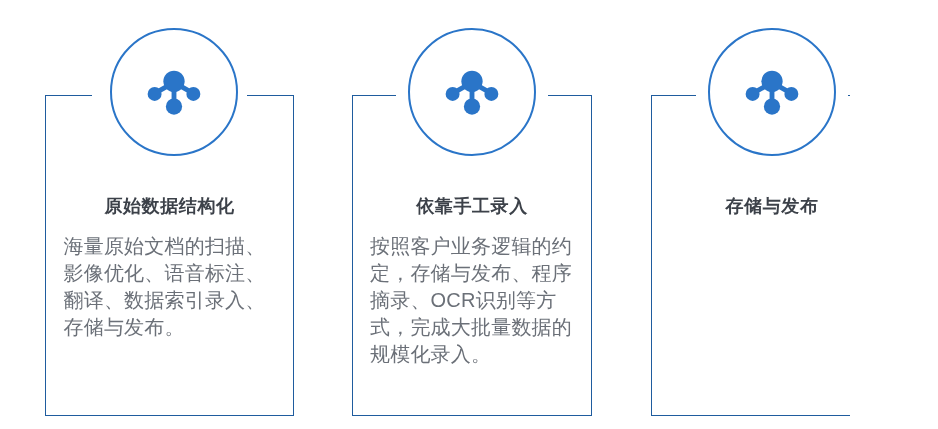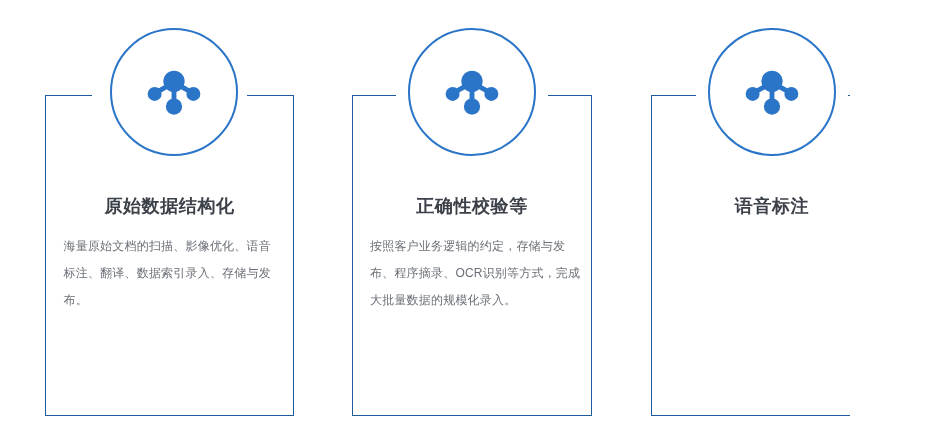--- a/index.html
+++ b/index.html
@@ -87,21 +87,21 @@
   .card-title {
     text-align: center;
     font-size: 18px;
     font-weight: bold;
     color: #3c4149;
     letter-spacing: 0.6px;
     margin: 0 0 16px 0;
     line-height: 22px;
   }
   .card-text {
-    font-size: 12px;
+    font-size: 20px;
     color: #6b7078;
     line-height: 27px;
     margin: 0;
     text-align: left;
     letter-spacing: 0.2px;
   }
   .card-text.center-block {
     width: 212px;
     margin: 0 auto;
   }
@@ -139,21 +139,21 @@
   </div>
 
   <div class="card" style="left:352px; top:95px; width:240px; height:321px;">
     <div class="frame-left"></div>
     <div class="frame-right"></div>
     <div class="frame-bottom"></div>
     <div class="frame-top-a" style="width:44px;"></div>
     <div class="frame-top-b" style="width:44px;"></div>
 
     <div class="card-body-wrap">
-      <h3 class="card-title">正确性校验等</h3>
+      <h3 class="card-title">依靠手工录入</h3>
       <p class="card-text center-block">按照客户业务逻辑的约定，存储与发布、程序摘录、OCR识别等方式，完成大批量数据的规模化录入。</p>
     </div>
   </div>
 
   <div class="circle-badge" style="left:408px; top:28px;">
     <svg viewBox="0 0 64 64" aria-hidden="true">
       <g stroke="#2a75c8" stroke-width="5" stroke-linecap="round" fill="none">
         <line x1="32" y1="22" x2="13" y2="33"></line>
         <line x1="32" y1="22" x2="51" y2="33"></line>
         <line x1="32" y1="22" x2="32" y2="45"></line>
@@ -166,21 +166,21 @@
   </div>
 
   <div class="card" style="left:651px; top:95px; width:242px; height:321px;">
     <div class="frame-left"></div>
     <div class="frame-right"></div>
     <div class="frame-bottom"></div>
     <div class="frame-top-a" style="width:45px;"></div>
     <div class="frame-top-b" style="width:45px;"></div>
 
     <div class="card-body-wrap">
-      <h3 class="card-title">语音标注</h3>
+      <h3 class="card-title">存储与发布</h3>
     </div>
   </div>
 
   <div class="circle-badge" style="left:708px; top:28px;">
     <svg viewBox="0 0 64 64" aria-hidden="true">
       <g stroke="#2a75c8" stroke-width="5" stroke-linecap="round" fill="none">
         <line x1="32" y1="22" x2="13" y2="33"></line>
         <line x1="32" y1="22" x2="51" y2="33"></line>
         <line x1="32" y1="22" x2="32" y2="45"></line>
       </g>

